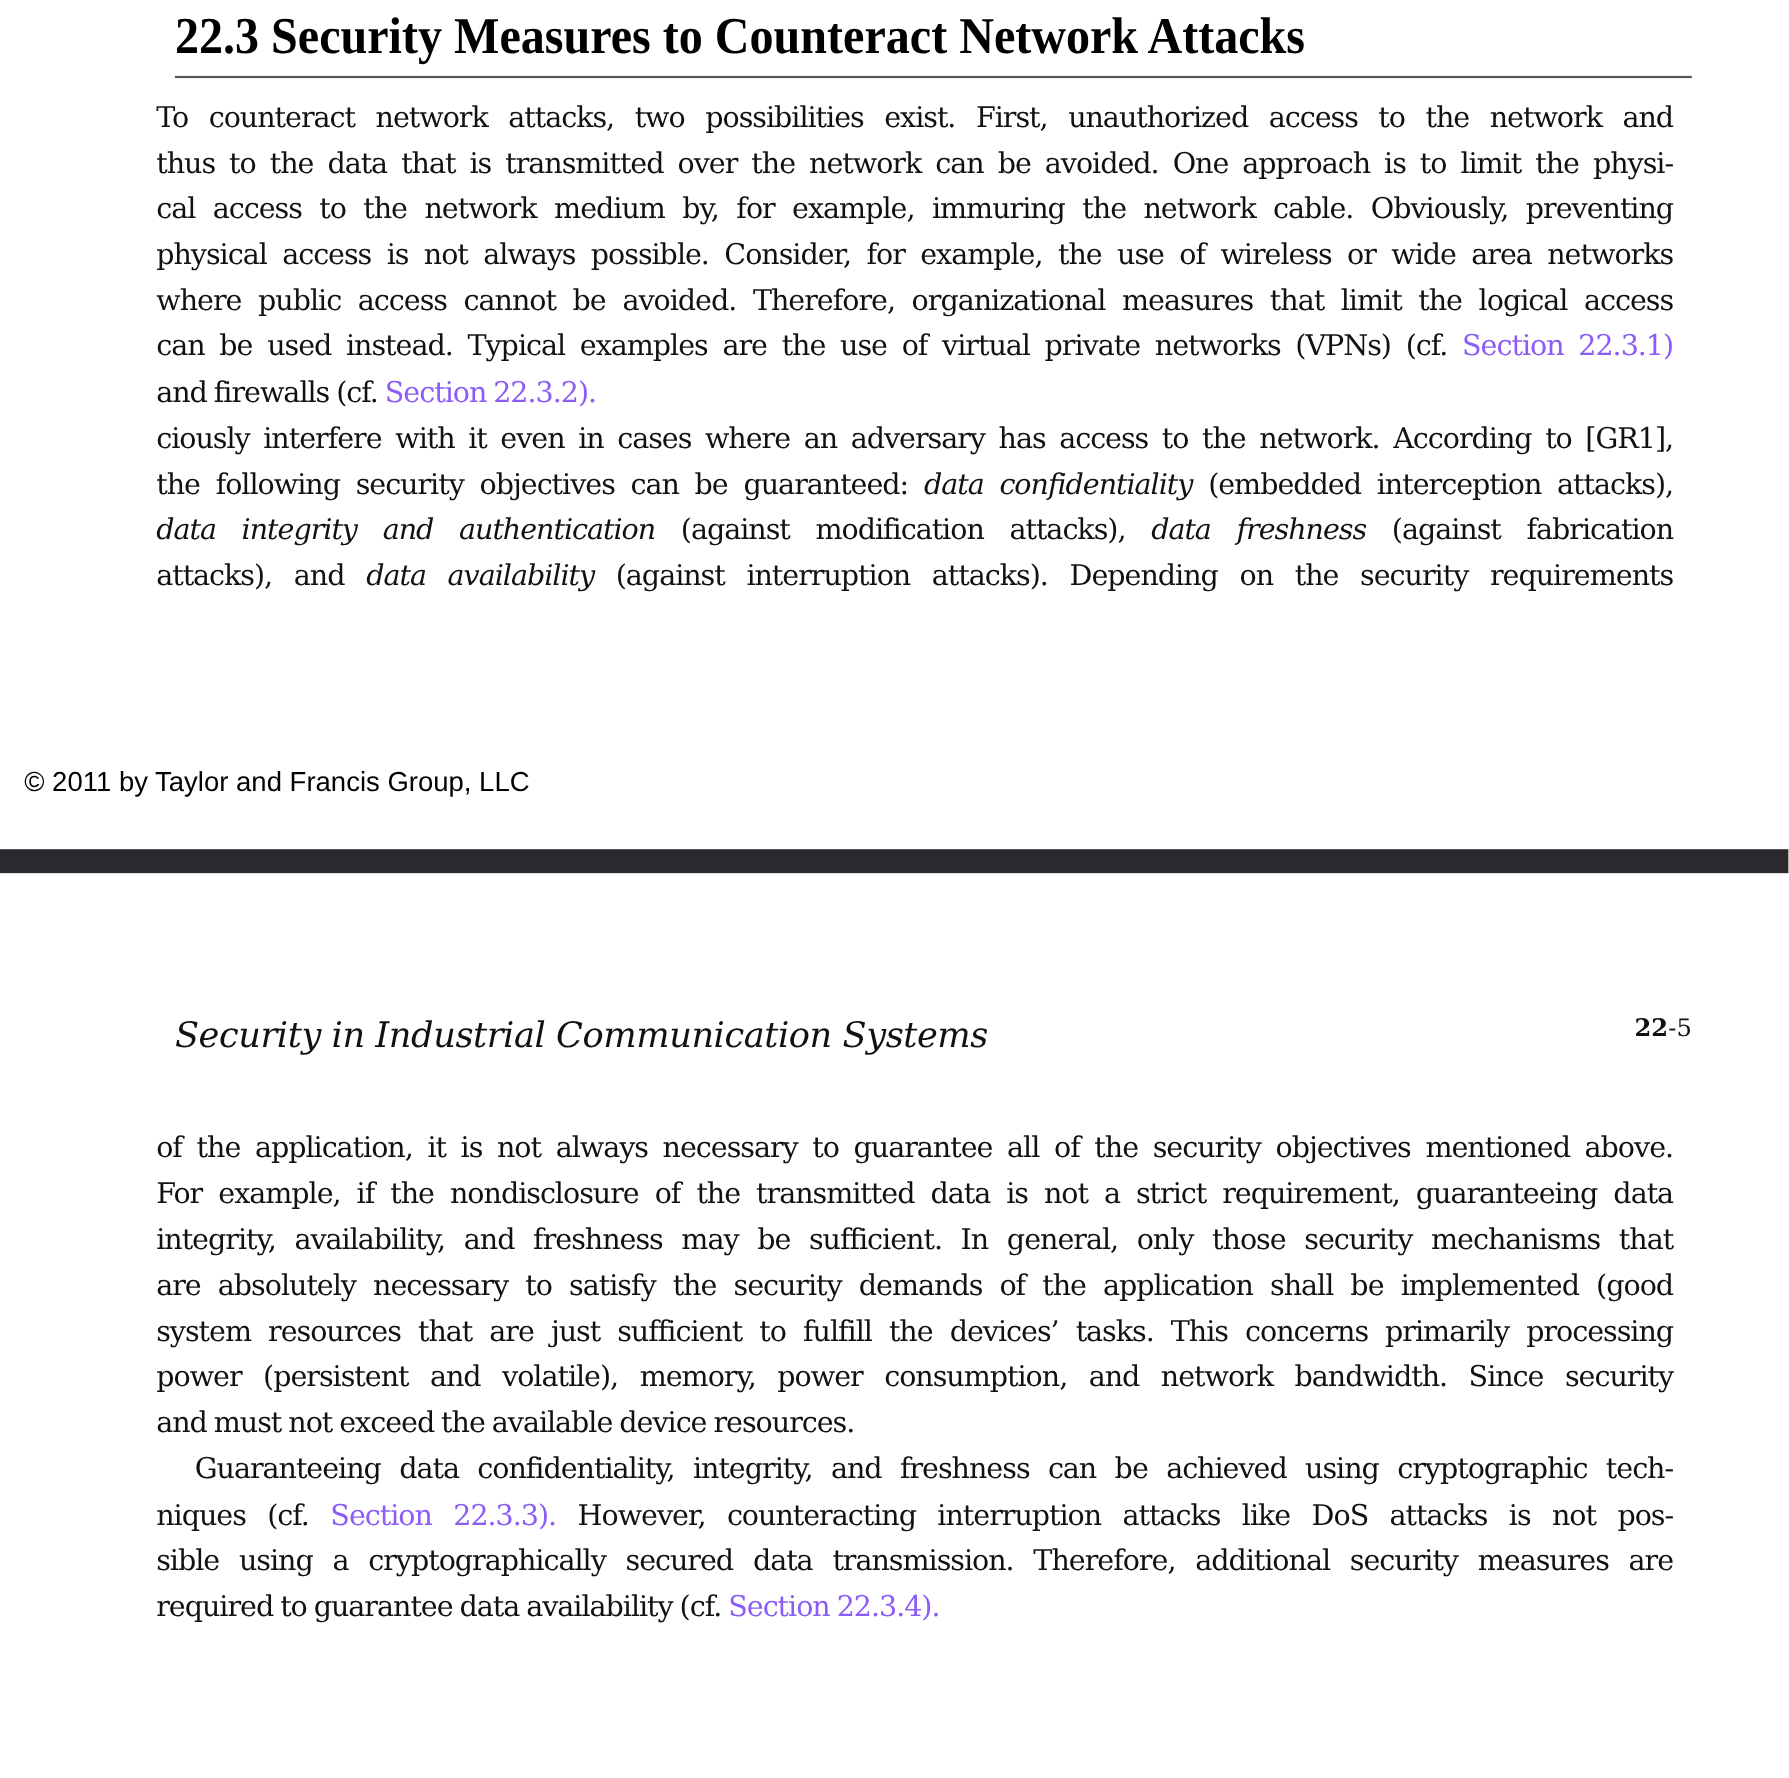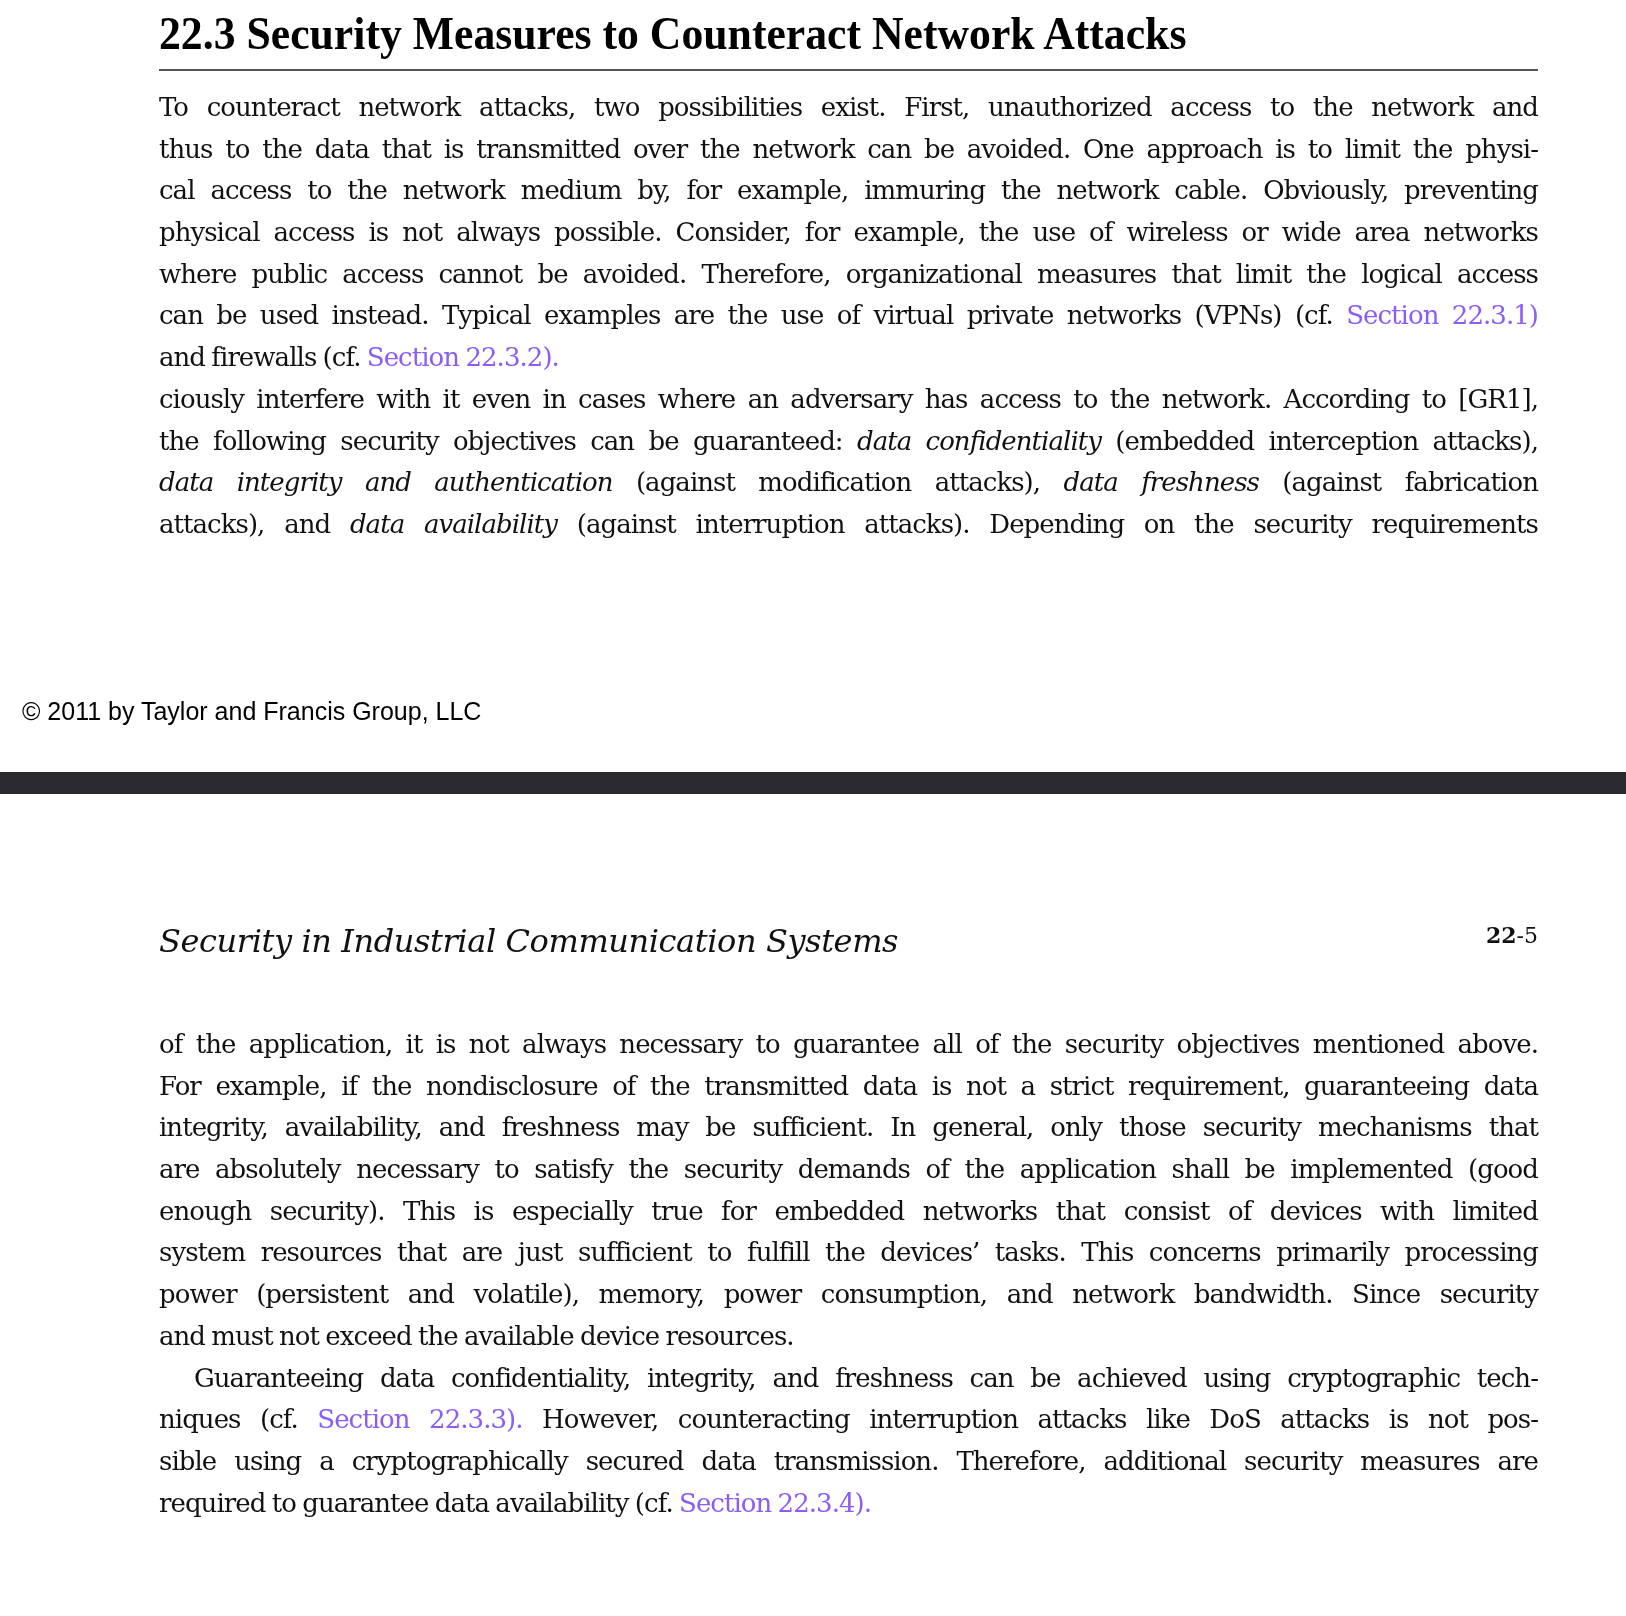--- a/index.html
+++ b/index.html
@@ -11,21 +11,21 @@
 
     .section-heading {
       position: absolute; left: 159px; top: 2px; margin: 0;
       font-family: "Liberation Serif", serif; font-weight: bold;
       font-size: 47px; line-height: 62px; color: #000;
       transform: scaleX(0.93); transform-origin: left top; white-space: nowrap;
     }
     .heading-rule { position: absolute; left: 159px; top: 69px; width: 1379px; height: 2px; background: #555; }
 
     .body-text {
-      position: absolute; left: 159px; width: 1379px;
+      position: absolute; left: 142px; width: 1379px;
       font-family: "DejaVu Serif", serif; font-size: 26px; color: #111;
     }
     .line {
       display: block; height: 41.7px; line-height: 41.7px;
       text-align: justify; text-align-last: justify; white-space: nowrap;
       letter-spacing: -0.95px; word-spacing: -1px;
     }
     .line.last { text-align-last: left; }
     .line.indent { padding-left: 35px; }
     .italic { font-style: italic; }
@@ -78,21 +78,20 @@
 <div class="page page-bottom"></div>
 
 <div class="running-head">Security in Industrial Communication Systems</div>
 <div class="page-number"><span class="chap">22</span><span>-5</span></div>
 
 <div class="body-text" style="top:1024px;">
   <span class="line">of the application, it is not always necessary to guarantee all of the security objectives mentioned above.</span>
   <span class="line">For example, if the nondisclosure of the transmitted data is not a strict requirement, guaranteeing data</span>
   <span class="line">integrity, availability, and freshness may be sufficient. In general, only those security mechanisms that</span>
   <span class="line">are absolutely necessary to satisfy the security demands of the application shall be implemented (good</span>
-  <span class="line">enough security). This is especially true for embedded networks that consist of devices with limited</span>
   <span class="line">system resources that are just sufficient to fulfill the devices’ tasks. This concerns primarily processing</span>
   <span class="line">power (persistent and volatile), memory, power consumption, and network bandwidth. Since security</span>
   <span class="line last">and must not exceed the available device resources.</span>
 
   <span class="line indent">Guaranteeing data confidentiality, integrity, and freshness can be achieved using cryptographic tech-</span>
   <span class="line"><span>niques (cf. </span><span class="link">Section 22.3.3).</span><span> However, counteracting interruption attacks like DoS attacks is not pos-</span></span>
   <span class="line">sible using a cryptographically secured data transmission. Therefore, additional security measures are</span>
   <span class="line last"><span>required to guarantee data availability (cf. </span><span class="link">Section 22.3.4).</span></span>
 </div>
 

